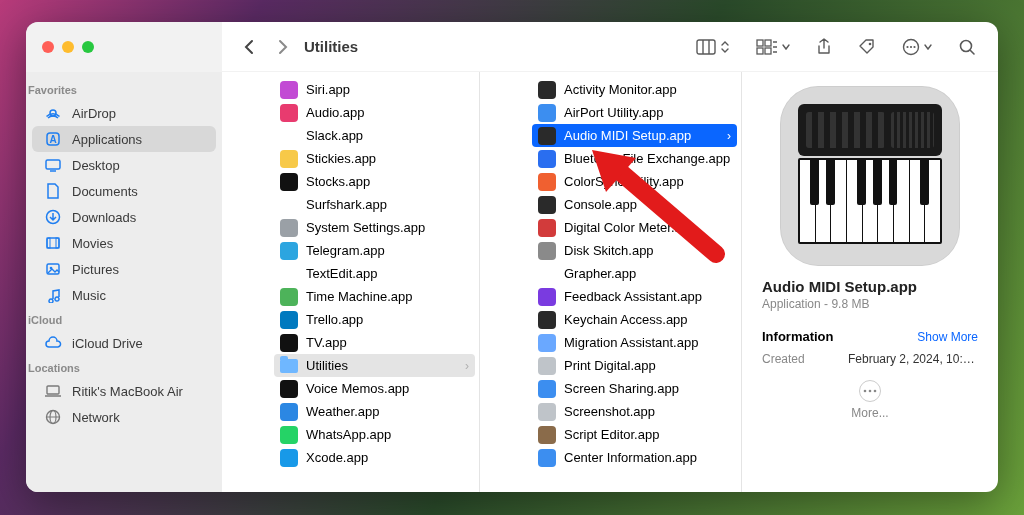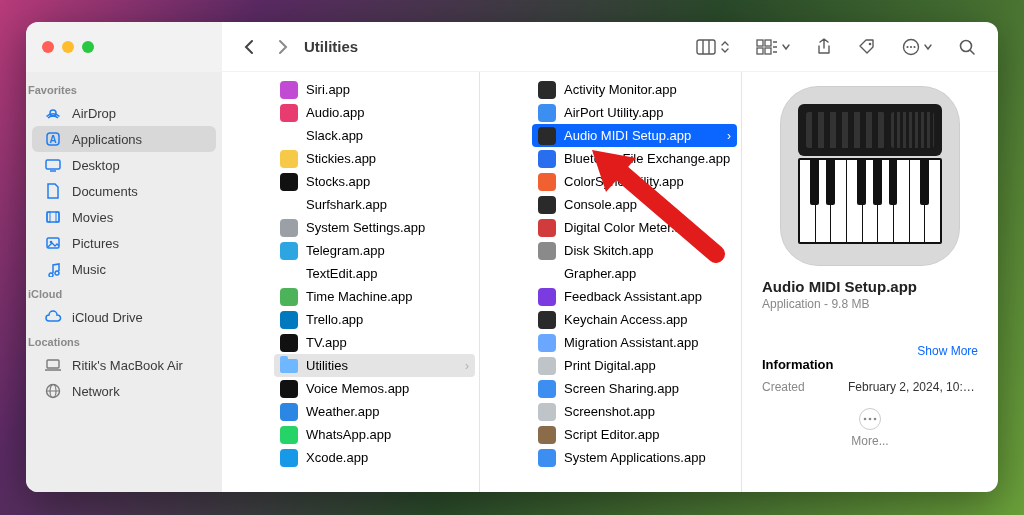--- a/index.html
+++ b/index.html
@@ -74,21 +74,21 @@
   .keys {
     position:absolute; left:18px; right:18px; bottom:22px; height:86px; background:#fff;
     display:flex; border:2px solid #111; border-radius:2px;
   }
   .keys .wk{ flex:1; border-right:1px solid #111; position:relative;}
   .keys .wk:last-child{border-right:none;}
   .keys .bk{ position:absolute; top:0; width:60%; height:55%; background:#111; right:-30%; z-index:2; border-radius:0 0 2px 2px;}
   .preview-name { font-size:15px; font-weight:700; color:#222; text-align:left; }
   .preview-sub { font-size:12px; color:#888; margin-top:2px; }
   .info-hd { display:flex; justify-content:space-between; align-items:center; margin-top:18px; }
-  .info-hd .t { font-size:13px; font-weight:700;margin-top:28px; }
+  .info-hd .t { font-size:13px; font-weight:700; }
   .info-hd .more { font-size:12px; color:#0a66ff; }
   .info-row { display:flex; justify-content:space-between; font-size:12px; margin-top:8px; color:#333;}
   .info-row .k { color:#888; }
   .more-row { text-align:center; margin-top:14px; color:#888; font-size:12px; }
   .more-row .dots { width:22px;height:22px;border:1px solid #ccc;border-radius:50%;display:inline-flex;align-items:center;justify-content:center;margin-bottom:4px;}
   
   .folder-ic { width:18px;height:14px;background:#6fb7ff;border-radius:2px;position:relative;}
   .folder-ic::before{content:"";position:absolute;top:-3px;left:0;width:8px;height:4px;background:#6fb7ff;border-radius:2px 2px 0 0;}
   
   .arrow-ann {
@@ -213,20 +213,29 @@
           <span class="sb-ic">
             <svg width="14" height="16">
               <path d="M2 1 h7 l3 3 v11 h-10 z" fill="none" stroke="currentColor" stroke-width="1.5"></path>
             </svg>
           </span>
           <span>Documents</span>
         </div>
         <div class="sb-item">
           <span class="sb-ic">
             <svg width="16" height="16">
+              <circle cx="8" cy="8" r="6.5" fill="none" stroke="currentColor" stroke-width="1.5"></circle>
+              <path d="M8 4 v6 M5 8 l3 3 l3 -3" fill="none" stroke="currentColor" stroke-width="1.5"></path>
+            </svg>
+          </span>
+          <span>Downloads</span>
+        </div>
+        <div class="sb-item">
+          <span class="sb-ic">
+            <svg width="16" height="16">
               <rect x="2" y="3" width="12" height="10" rx="1.5" fill="none" stroke="currentColor" stroke-width="1.5"></rect>
               <rect x="2" y="3" width="3" height="10" fill="none" stroke="currentColor" stroke-width="1"></rect>
               <rect x="11" y="3" width="3" height="10" fill="none" stroke="currentColor" stroke-width="1"></rect>
             </svg>
           </span>
           <span>Movies</span>
         </div>
         <div class="sb-item">
           <span class="sb-ic">
             <svg width="16" height="16">
@@ -411,21 +420,21 @@
         <div class="row">
           <span class="app-ic" style="background: rgb(191, 196, 201);"></span>
           <span>Screenshot.app</span>
         </div>
         <div class="row">
           <span class="app-ic" style="background: rgb(138, 107, 74);"></span>
           <span>Script Editor.app</span>
         </div>
         <div class="row">
           <span class="app-ic" style="background: rgb(60, 142, 240);"></span>
-          <span>System Applications.app</span>
+          <span>Center Information.app</span>
         </div>
       </div>
 
     <div class="preview">
       <div class="preview-icon">
         <div class="synth-top"></div>
         <div class="keys">
           <div class="wk">
               <div class="bk"></div>
             </div>

